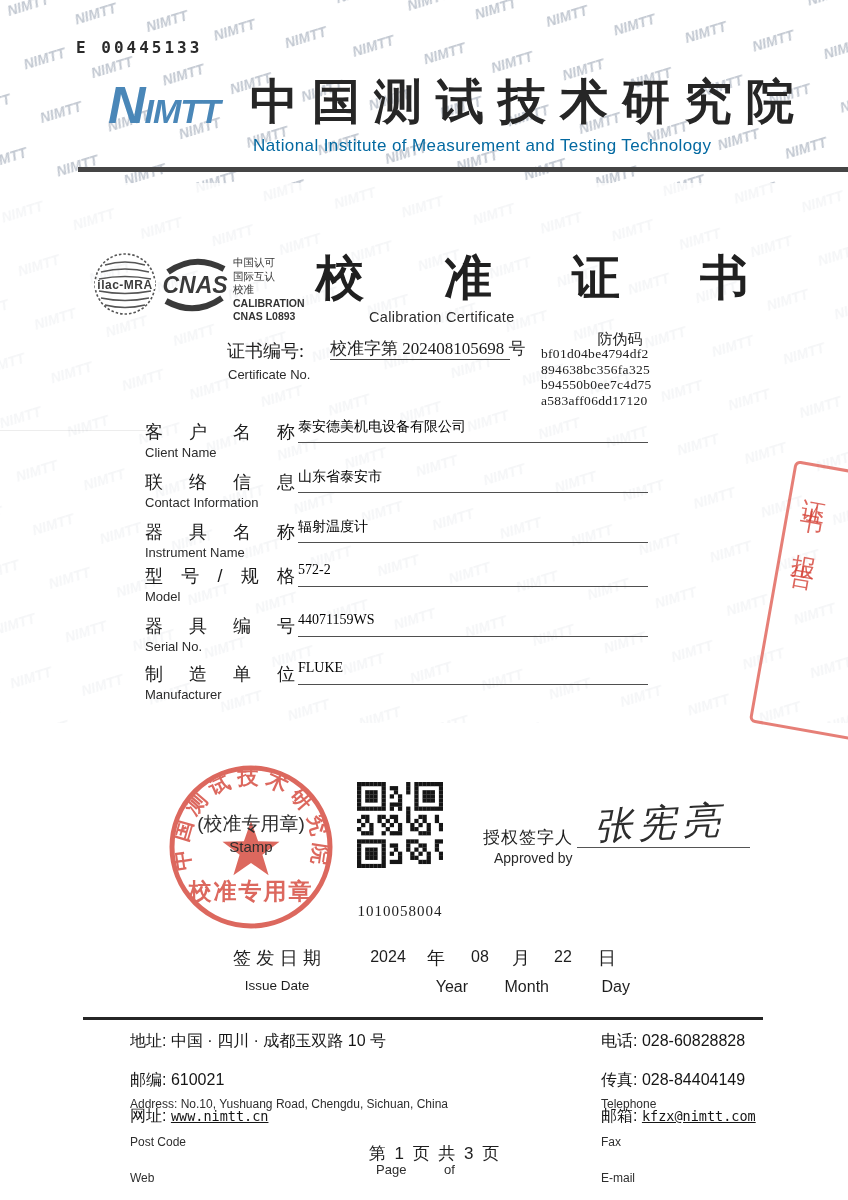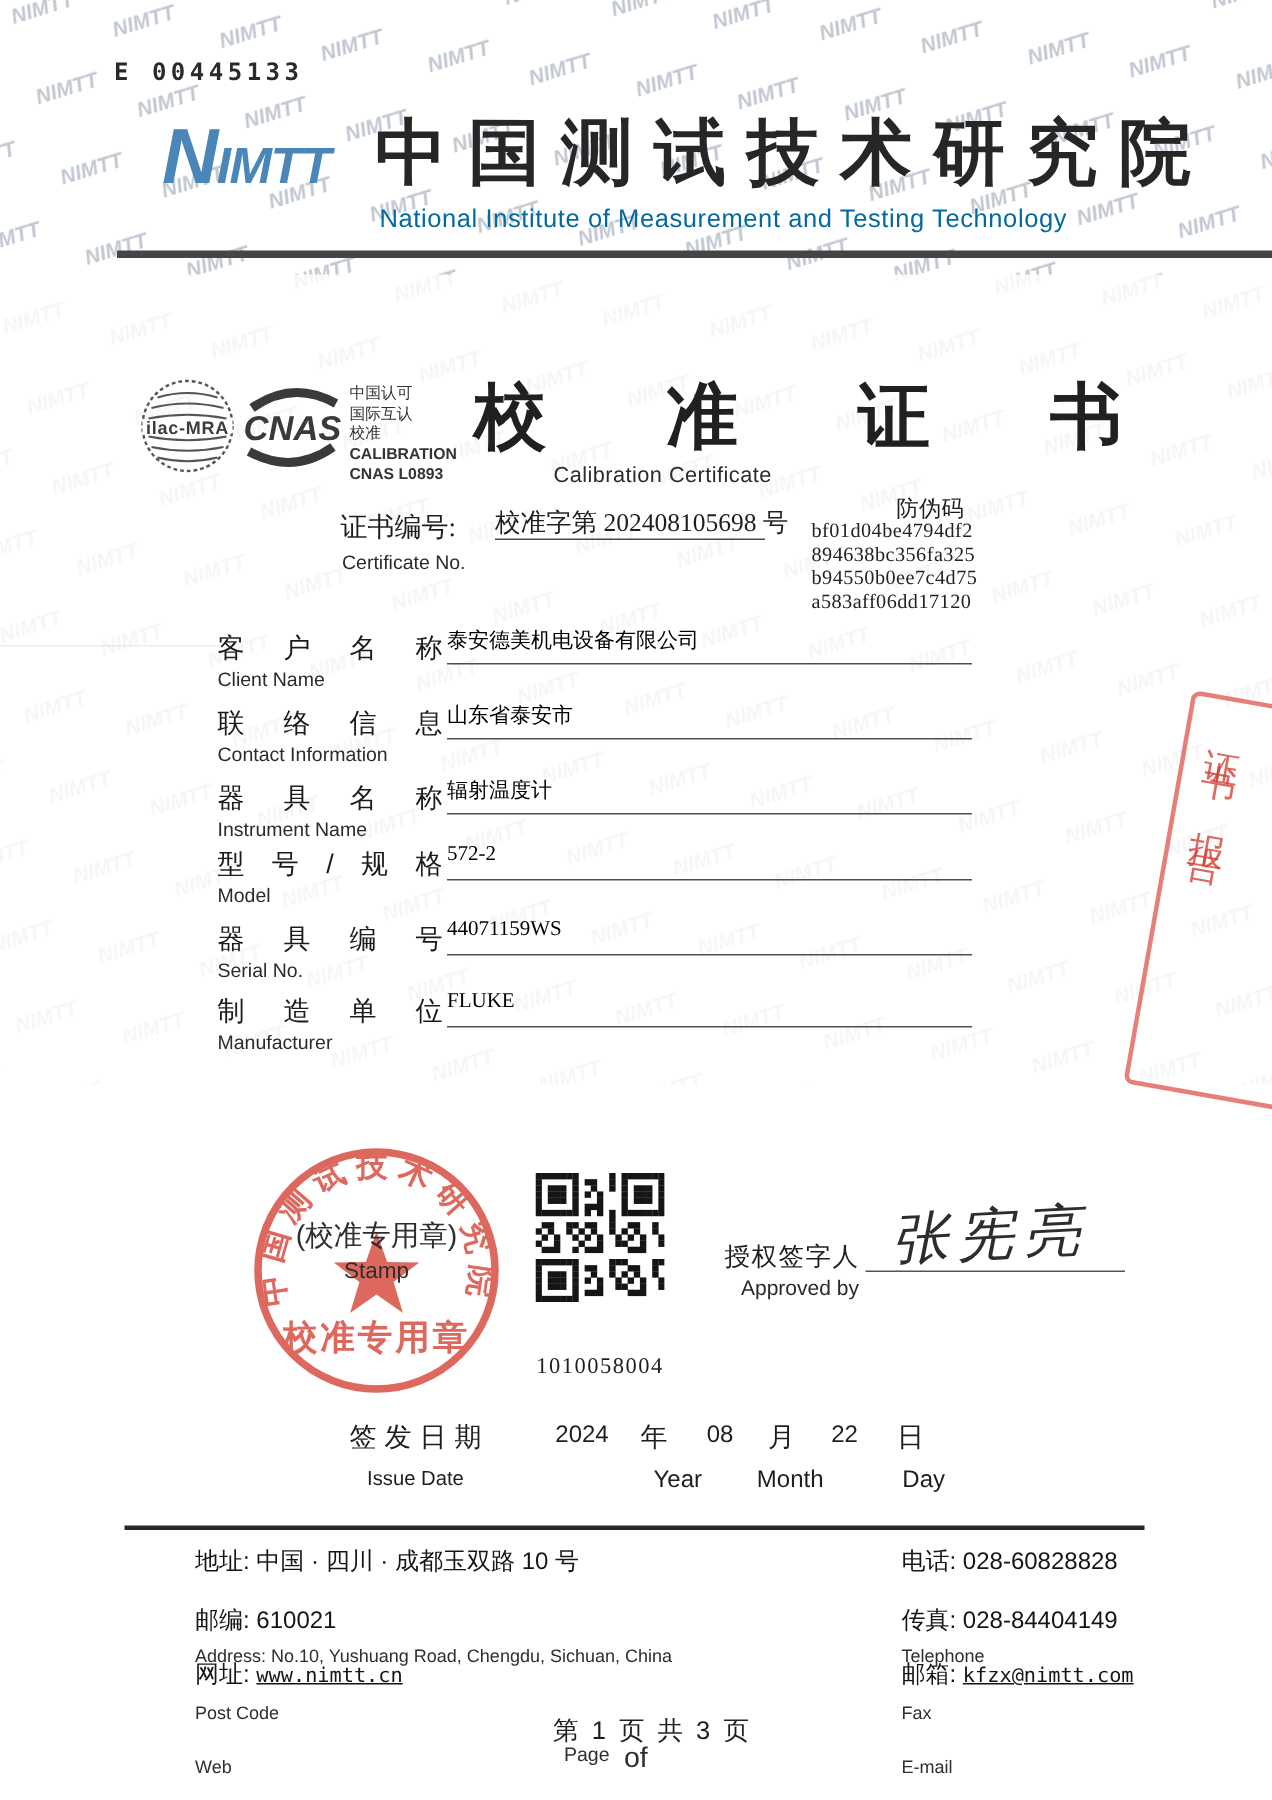--- a/index.html
+++ b/index.html
@@ -60,21 +60,21 @@
   .d-unit{position:absolute;top:946px;width:36px;text-align:center;font-size:18px;z-index:1;}
   .d-en{position:absolute;top:978px;width:60px;text-align:right;font-size:16px;z-index:1;}
   
   .rule2{left:83px;top:1017px;width:680px;height:3px;background:#262626;z-index:1;}
   .ft{z-index:1;white-space:nowrap;}
   .ft-cn{font-size:16px;color:#151515;}
   .ft-en{font-size:12px;color:#2e2e2e;margin-top:45px;}
   .ft-link{font-family:"DejaVu Sans Mono",monospace;font-size:13.5px;text-decoration:underline;}
   .pg-cn{left:360px;top:1142px;width:150px;text-align:center;font-size:17px;letter-spacing:2px;z-index:1;}
   .pg-en{left:376px;top:1162px;font-size:13px;color:#2d2d2d;z-index:1;}
-  .pg-of{left:416px;top:1162px;font-size:19px;color:#2d2d2d;z-index:1;}
+  .pg-of{left:444px;top:1162px;font-size:13px;color:#2d2d2d;z-index:1;}
   
   .side-stamp{left:795px;top:460px;width:120px;height:260px;border:3.5px solid rgba(220,78,66,.72);
               border-radius:6px;transform:rotate(10deg);transform-origin:top left;z-index:2;}
   .side-stamp-text{position:absolute;left:8px;top:14px;writing-mode:vertical-rl;text-orientation:upright;
               font-size:24px;letter-spacing:10px;color:rgba(213,65,54,.8);font-family:"Liberation Serif",serif;}
   .crease{left:0;top:430px;width:146px;height:1px;background:rgba(0,0,0,.07);z-index:1;}
   
   .svg-red{fill:#d5473b;}
   .ringtext{font-family:"Liberation Serif",serif;font-size:21px;font-weight:bold;letter-spacing:6px;}
   .stamp-bottom{font-family:"Liberation Serif",serif;font-size:23px;font-weight:bold;letter-spacing:2px;}

